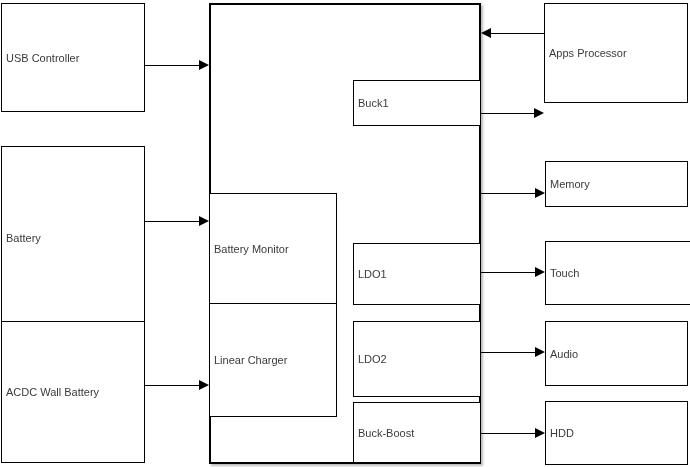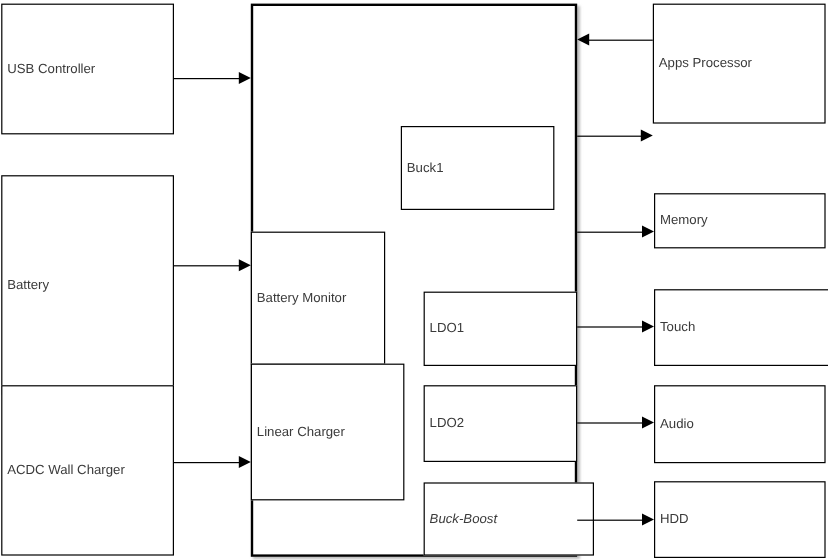--- a/index.html
+++ b/index.html
@@ -37,28 +37,28 @@
     box-shadow: 2px 2px 2px rgba(150,150,150,0.65);
     z-index: 1;
   }
   
   #b-usb      { left: 1px;   top: 3px;   width: 144px; height: 109px; }
   #b-battery  { left: 1px;   top: 146px; width: 144px; height: 183px; }
   #b-acdc     { left: 1px;   top: 321px; width: 144px; height: 142px; }
   
   #b-main     { left: 209px; top: 3px;   width: 272px; height: 461px; }
   
-  #b-batmon   { left: 209px; top: 193px; width: 112px; height: 111px; z-index: 3; }
+  #b-batmon   { left: 209px; top: 193px; width: 128px; height: 111px; z-index: 3; }
   #b-lincharge{ left: 209px; top: 303px; width: 128px; height: 114px; z-index: 3; }
   
-  #b-buck1    { left: 334px; top: 80px;  width: 128px; height: 70px; z-index: 3; margin-top: 25px; }
+  #b-buck1    { left: 353px; top: 80px;  width: 128px; height: 46px; z-index: 3; }
   #b-buck2    { left: 353px; top: 160px; width: 128px; height: 63px; z-index: 3; }
   #b-ldo1     { left: 353px; top: 243px; width: 128px; height: 62px; z-index: 3; }
-  #b-ldo2     { left: 353px; top: 321px; width: 128px; height: 64px; z-index: 3; }
-  #b-buckboost{ left: 353px; top: 402px; width: 142px; height: 61px; z-index: 3; font-style: italic; }
+  #b-ldo2     { left: 353px; top: 321px; width: 128px; height: 76px; z-index: 3; }
+  #b-buckboost{ left: 353px; top: 402px; width: 128px; height: 61px; z-index: 3; }
   
   #b-apps     { left: 544px; top: 3px;   width: 144px; height: 100px; }
   #b-memory   { left: 545px; top: 161px; width: 143px; height: 46px; }
   #b-touch    { left: 545px; top: 241px; width: 171px; height: 64px; }
   #b-audio    { left: 545px; top: 321px; width: 143px; height: 65px; }
   #b-hdd      { left: 545px; top: 401px; width: 143px; height: 64px; }
   
   .arrow { position: absolute; height: 10px; z-index: 4; }
   .arrow .line {
     position: absolute; top: 4.5px; height: 1px; background: #000000;
@@ -90,21 +90,21 @@
 
   <div class="bigbox" id="b-main"></div>
 
   <div class="box" id="b-usb">
     <span>USB Controller</span>
   </div>
   <div class="box" id="b-battery">
     <span>Battery</span>
   </div>
   <div class="box" id="b-acdc">
-    <span>ACDC Wall Charger</span>
+    <span>ACDC Wall Battery</span>
   </div>
 
   <div class="box" id="b-batmon">
     <span>Battery Monitor</span>
   </div>
   <div class="box" id="b-lincharge">
     <span>Linear Charger</span>
   </div>
 
   <div class="box" id="b-buck1">

